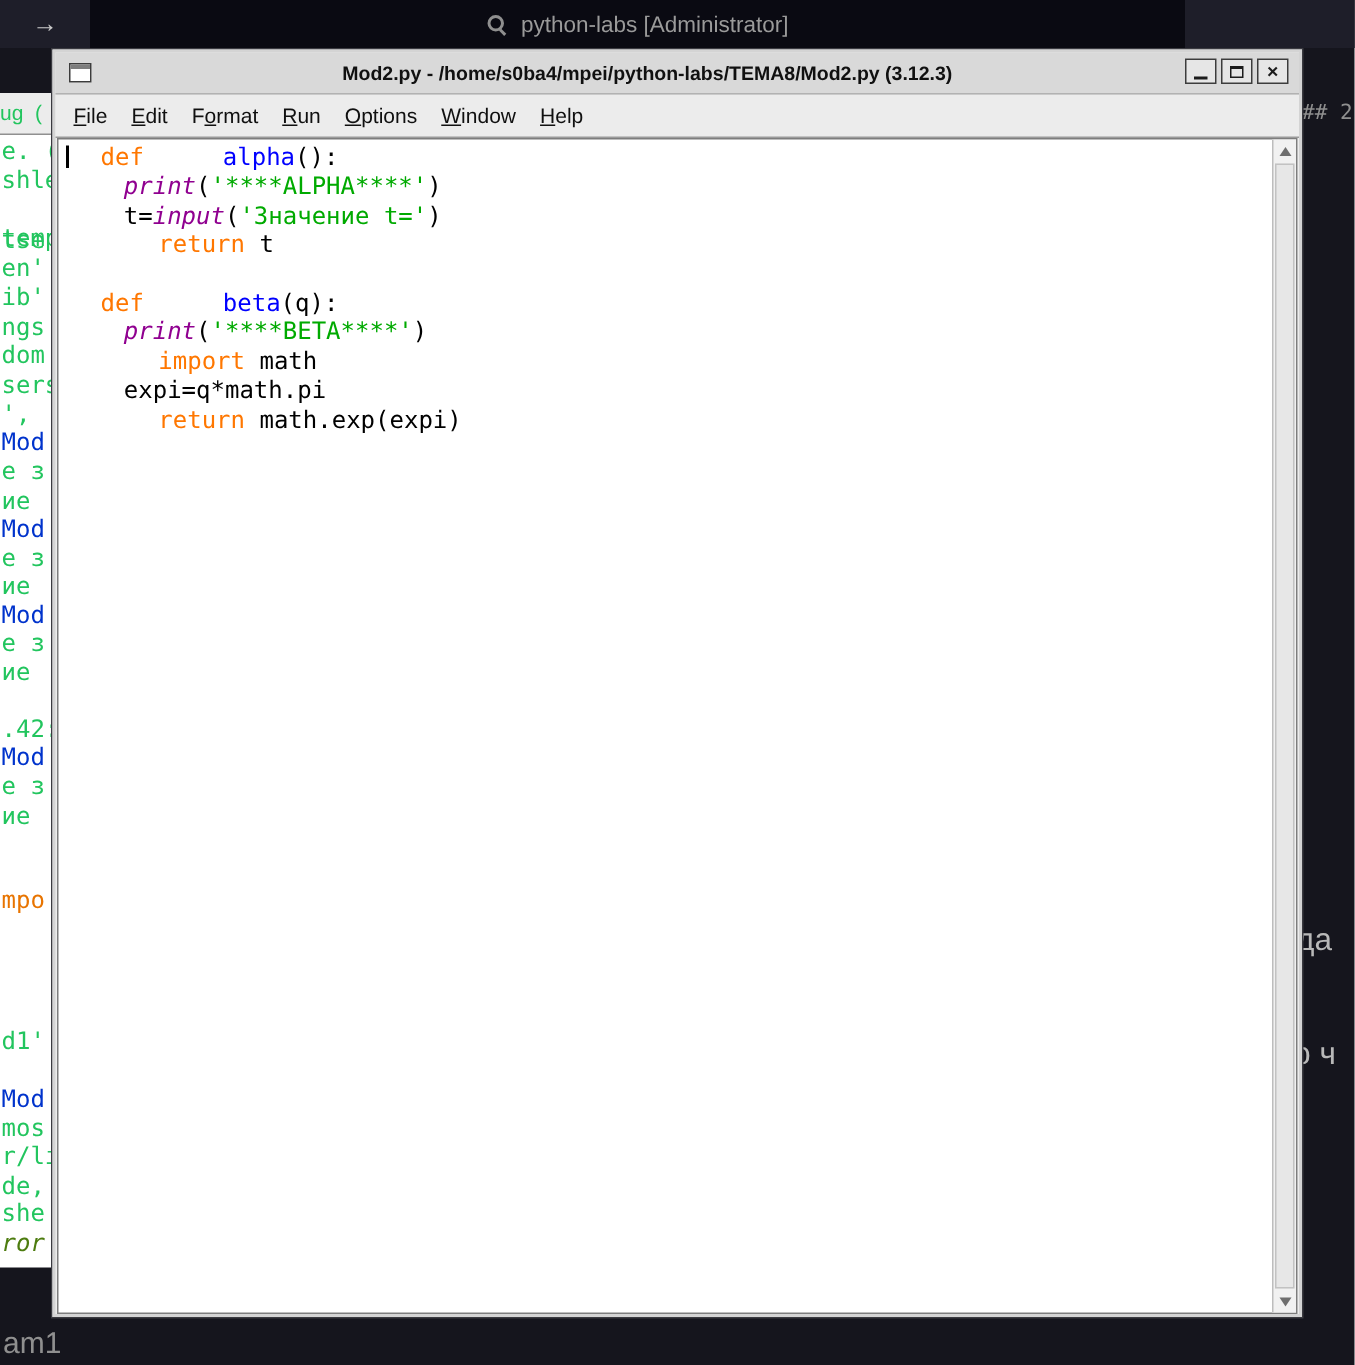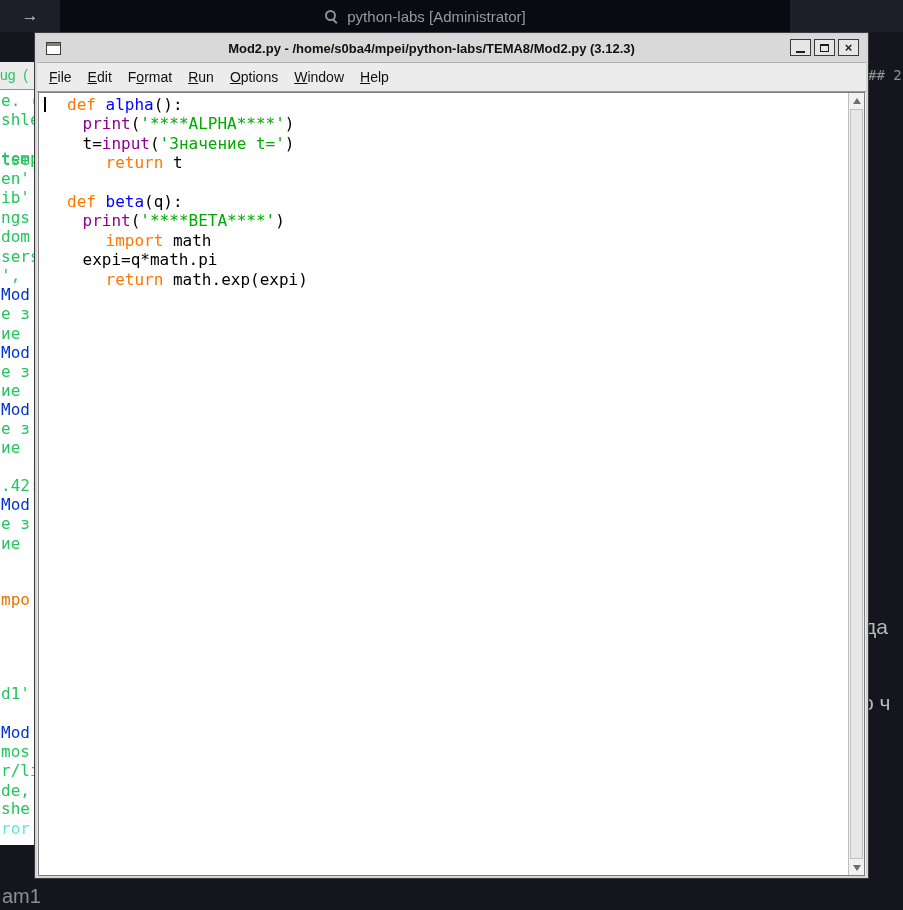--- a/index.html
+++ b/index.html
@@ -20,21 +20,21 @@
 
   
   .bg-menu-strip{position:absolute;left:0;top:62px;width:36px;height:27px;background:#ececec;border-bottom:1px solid #909090;}
   .bg-white-strip{position:absolute;left:0;top:90px;width:36px;height:755px;background:#ffffff;}
   .frag{position:absolute;font-family:"DejaVu Sans Mono",monospace;font-size:16px;white-space:pre;line-height:1;}
   .frag.sans{font-family:"Liberation Sans",sans-serif;}
   .frag.bold{font-weight:normal;}
   .c-k{color:#22c55e;}
   .c-b{color:#0033cc;}
   .c-o{color:#e87400;}
-  .c-r{color:#5eead4;}
+  .c-r{color:#4d7c0f;font-style:italic;}
   .c-g{color:#8f8f8f;}
   .c-lg{color:#b8b8b8;}
 
   
   .window{
     position:absolute;left:35px;top:33px;width:833px;height:845px;
     background:#ececec;border:2px solid #d4d4d4;box-shadow:0 0 0 1px #3a3a40;
     box-sizing:border-box;display:flex;flex-direction:column;
   }
   .titlebar{height:27px;background:#d9d9d9;border-bottom:1px solid #b2b2b2;position:relative;display:flex;align-items:center;flex:0 0 auto;}
@@ -52,22 +52,22 @@
   .menu-item u{text-decoration:underline;}
 
   .editor{flex:1 1 auto;min-height:0;display:flex;margin:0 1px;background:#ffffff;border:1px solid #7d7d7d;}
   .code{
     flex:1 1 auto;overflow:hidden;padding:2px 0 0 5px;
     font-family:"DejaVu Sans Mono",monospace;font-size:16px;line-height:19.4px;
     white-space:pre;color:#000;
   }
   .code-line{min-height:19.4px;}
   .tok-kw{color:var(--keyword,#ff7700);margin-left:23px;}
-  .tok-fn{color:var(--defname,#0000ff);}
-  .tok-bi{color:var(--builtin,#900090);}
+  .tok-fn{color:var(--defname,#0000ff);margin-left:43px;}
+  .tok-bi{color:var(--builtin,#900090);font-style:italic;}
   .tok-st{color:var(--string,#00aa00);}
   .tok-pl{color:var(--plain,#000000);}
   .cursor{display:inline-block;width:2px;height:15px;background:#000;vertical-align:-2px;margin-right:-2px;}
 
   .scrollbar{flex:0 0 15px;background:#f1f1f1;border-left:1px solid #bdbdbd;position:relative;}
   .sb-btn{position:absolute;left:0;width:15px;height:15px;display:flex;align-items:center;justify-content:center;}
   .sb-up{top:0;}
   .sb-down{bottom:0;}
   .arr-up{width:0;height:0;border-left:4px solid transparent;border-right:4px solid transparent;border-bottom:6px solid #6e6e6e;}
   .arr-down{width:0;height:0;border-left:4px solid transparent;border-right:4px solid transparent;border-top:6px solid #6e6e6e;}

